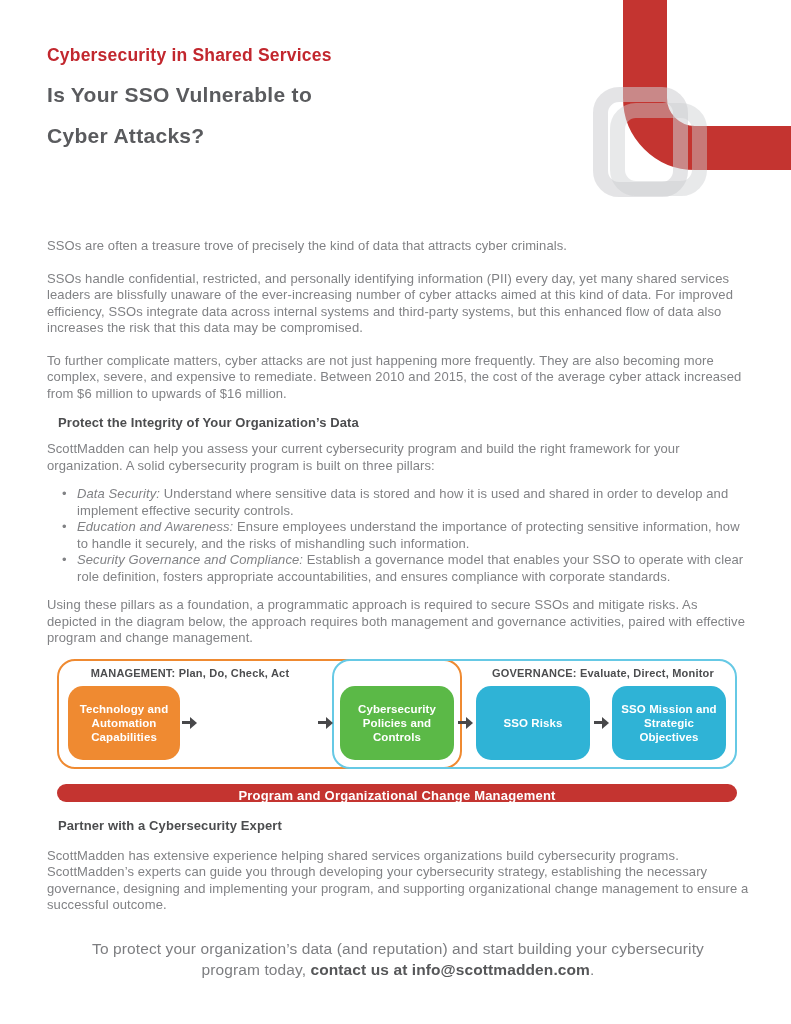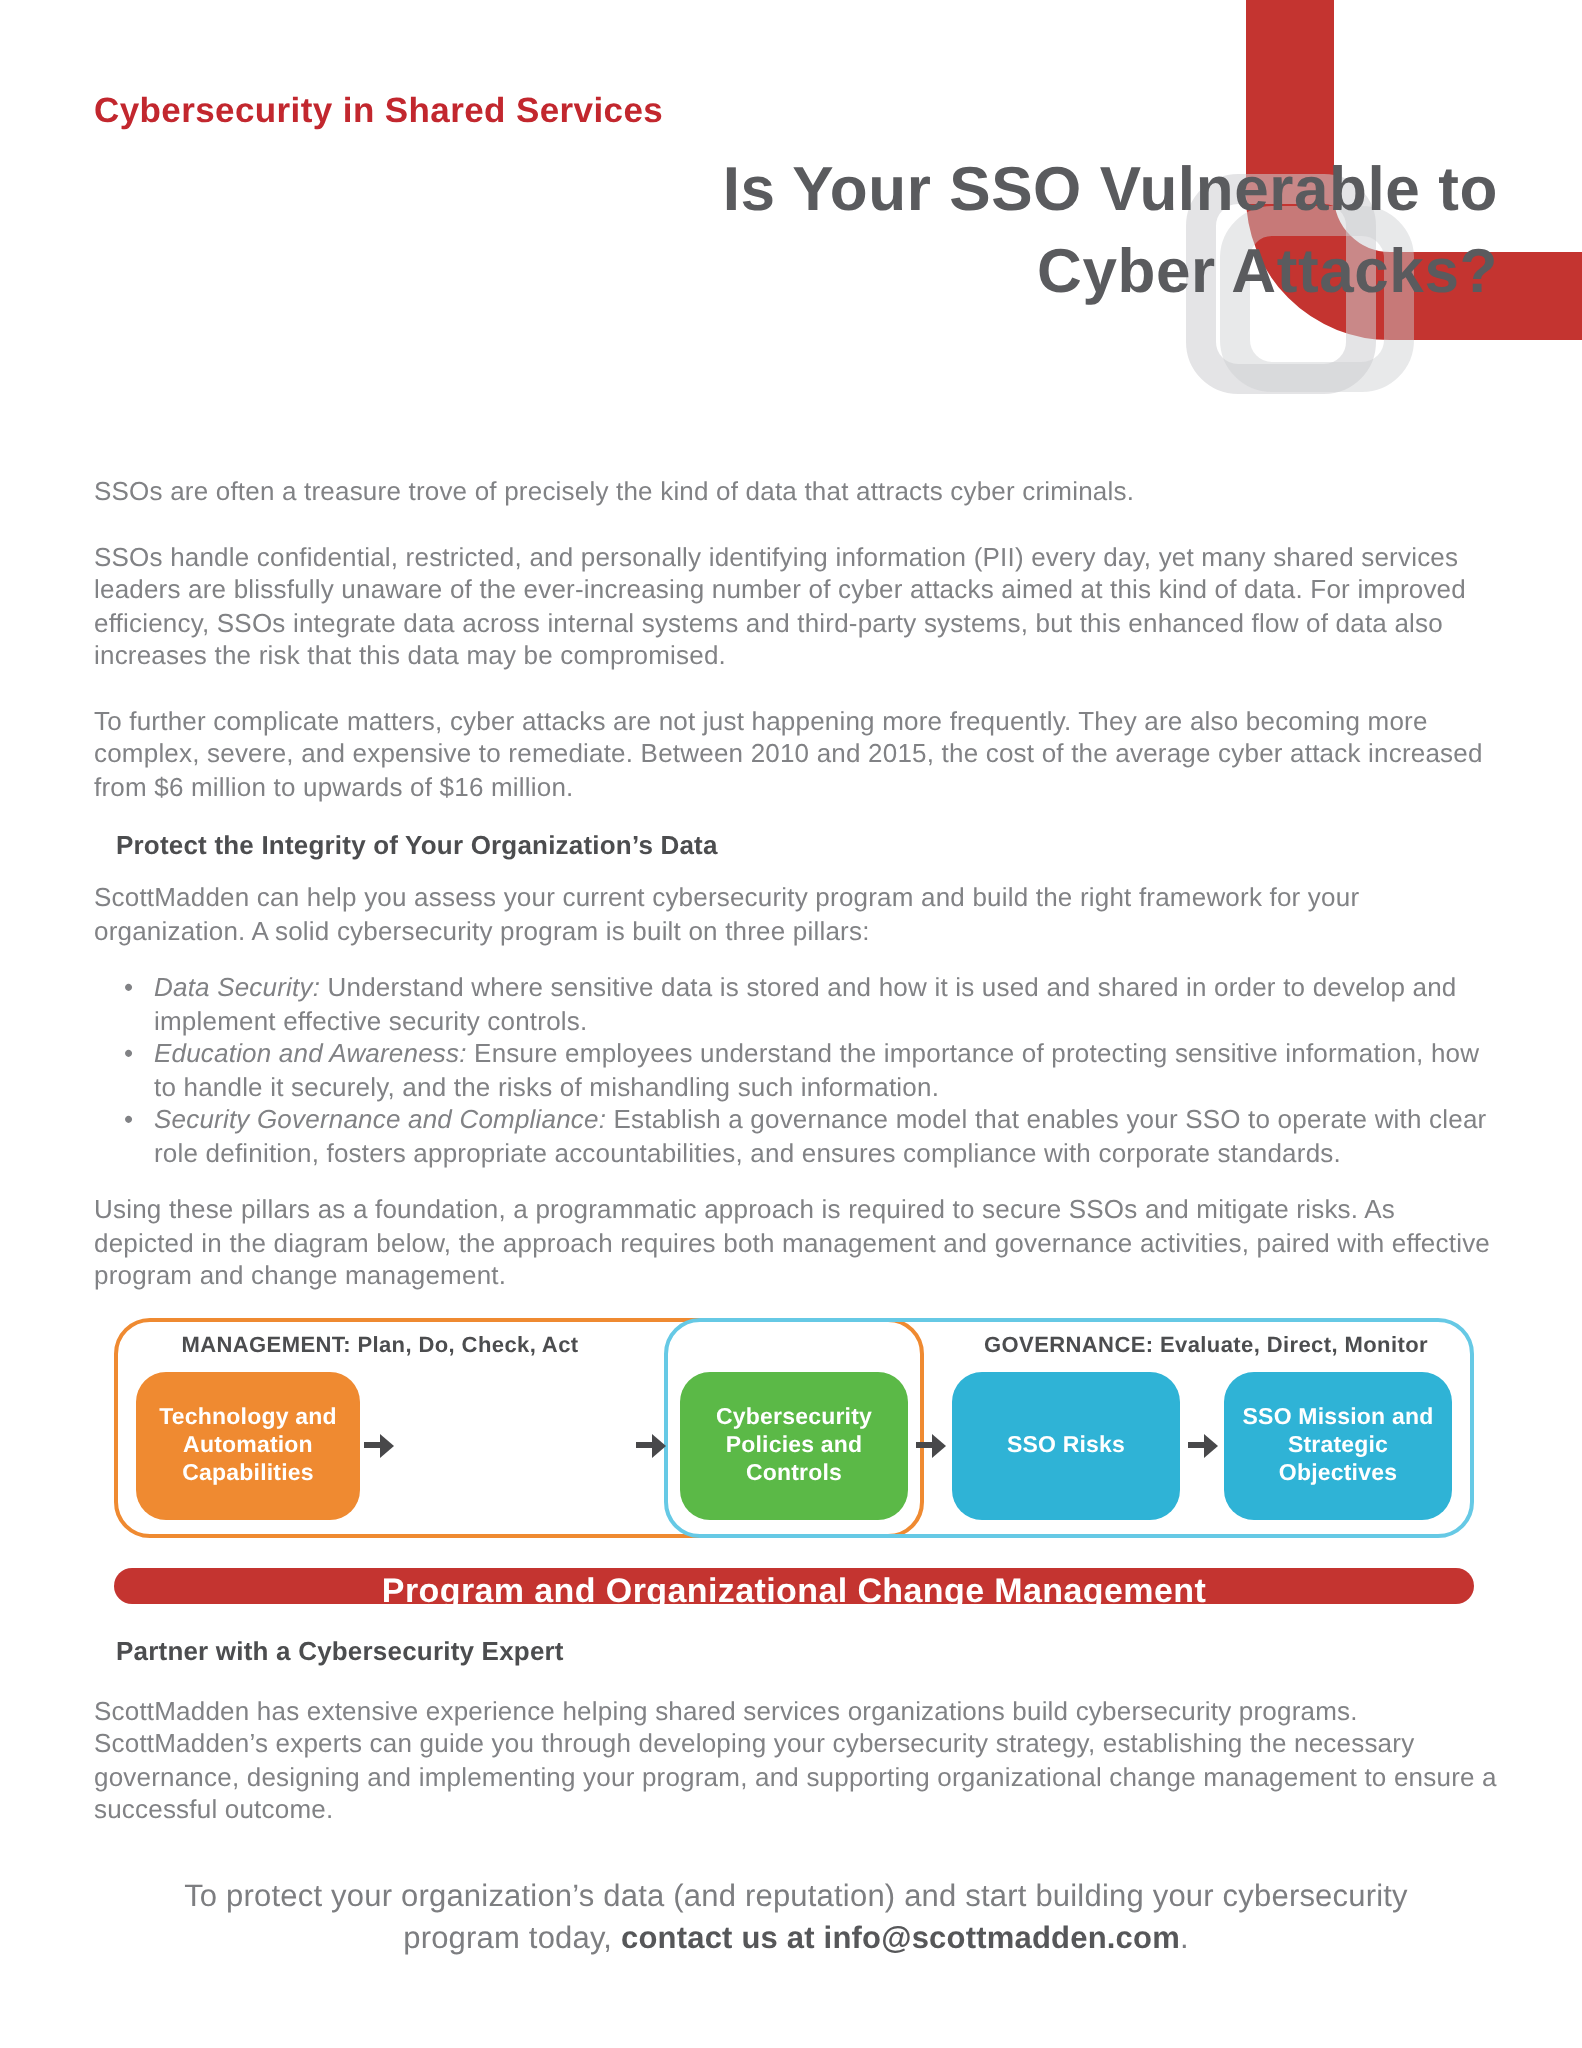--- a/index.html
+++ b/index.html
@@ -7,21 +7,21 @@
     --blue:#2fb3d6; --blue_light:#66c9e5; --dark:#4c4d4f; --gray:#818285;
     --title_gray:#5a5b5e; --arrow:#48484a;
   }
   *{box-sizing:border-box; margin:0; padding:0;}
   body{background:#ffffff; font-family:"Liberation Sans", sans-serif;}
   .page{position:relative; width:791px; height:1024px; background:#fff; overflow:hidden;}
   .content{position:relative; padding:45px 42px 0 47px; z-index:2;}
 
   
   .eyebrow{color:var(--heading_red); font-size:17.5px; font-weight:bold; letter-spacing:.2px; margin-bottom:8px;}
-  .title{color:var(--title_gray); font-size:31px; font-weight:bold; line-height:41px; letter-spacing:.3px;text-align:right;}
+  .title{color:var(--title_gray); font-size:21px; font-weight:bold; line-height:41px; letter-spacing:.3px;}
 
   
   .logo{position:absolute; top:0; right:0; width:791px; height:260px; z-index:1; pointer-events:none;}
   .logo-red{position:absolute; left:623px; top:-215px; width:430px; height:385px;
             border:44px solid var(--red); border-radius:72px;}
   .logo-gray1{position:absolute; left:593px; top:87px; width:95px; height:110px;
             border:15px solid rgba(205,206,209,.55); border-radius:26px;}
   .logo-gray2{position:absolute; left:610px; top:103px; width:97px; height:93px;
             border:15px solid rgba(205,206,209,.45); border-radius:26px;}
 
@@ -56,21 +56,21 @@
   .b2{left:139px; width:122px;}
   .b3{left:283px; width:114px;}
   .b4{left:419px; width:114px;}
   .b5{left:555px; width:114px;}
   .arrow{position:absolute; top:62.5px; height:3px; background:var(--arrow); width:8px;}
   .arrow::after{content:""; position:absolute; right:-7px; top:-4.5px;
         border-left:7px solid var(--arrow); border-top:6px solid transparent; border-bottom:6px solid transparent;}
   .a1{left:125px;} .a2{left:261px;} .a3{left:401px;} .a4{left:537px;}
 
   .change-bar{margin-left:10px; width:680px; height:18px; border-radius:11.5px; background:var(--red);
-        color:#fff; font-size:17px; font-weight:bold; letter-spacing:.2px; text-align:center; line-height:23px; margin-bottom:16px;}
+        color:#fff; font-size:13px; font-weight:bold; letter-spacing:.2px; text-align:center; line-height:23px; margin-bottom:16px;}
 
   .partner-para{margin-bottom:24px;}
 
   .cta{margin:0 auto; max-width:660px; text-align:center; color:#7d7e81; font-size:15.5px; line-height:21px; letter-spacing:.1px;}
   .cta .cta-bold{font-weight:bold; color:#565759;}
 </style>
 </head>
 <body>
 
 <div class="page">

